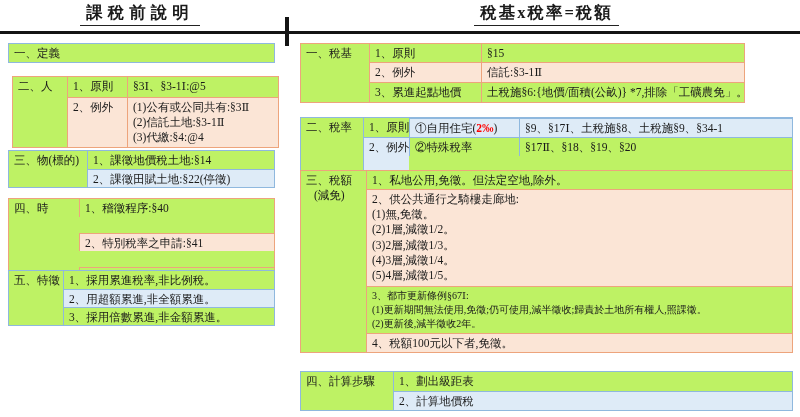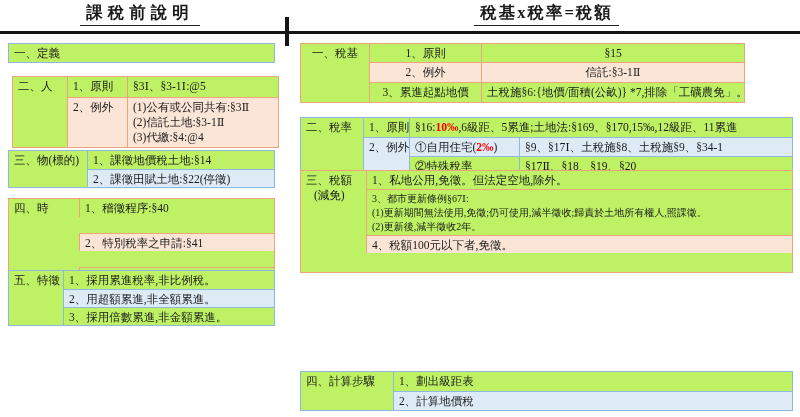--- a/index.html
+++ b/index.html
@@ -72,51 +72,56 @@
   <div class="cell bl bt">3、罰鍰:§54</div>
 </div>
 
 <div class="tbl blue" style="left:8px;top:270px;width:267px;grid-template-columns:54px 1fr;grid-template-rows:18px 18px 18px;">
   <div class="cell" style="grid-row:1/4">五、特徵</div>
   <div class="cell bl">1、採用累進稅率,非比例稅。</div>
   <div class="cell bl bt bfill">2、用超額累進,非全額累進。</div>
   <div class="cell bl bt">3、採用倍數累進,非金額累進。</div>
 </div>
 
-<div class="tbl orange" style="left:300px;top:43px;width:445px;grid-template-columns:68px 112px 1fr;grid-template-rows:18px 20px 20px;text-align:center;">
+<div class="tbl orange" style="left:300px;top:43px;width:445px;grid-template-columns:68px 112px 1fr;grid-template-rows:18px 20px 20px;">
   <div class="cell" style="grid-row:1/4">一、稅基</div>
   <div class="cell bl">1、原則</div>
   <div class="cell bl">§15</div>
   <div class="cell bl bt ofill">2、例外</div>
   <div class="cell bl bt ofill">信託:§3-1Ⅱ</div>
   <div class="cell bl bt">3、累進起點地價</div>
   <div class="cell bl bt">土稅施§6:{地價/面積(公畝)} *7,排除「工礦農免」。</div>
 </div>
 
 <div class="tbl blue" style="left:300px;top:117px;width:493px;grid-template-columns:62px 46px 110px 1fr;grid-template-rows:19px 19px 19px;">
   <div class="cell" style="grid-row:1/4">二、稅率</div>
   <div class="cell bl">1、原則</div>
-  <div class="cell bl" style="grid-column:3/5">
-    <span>§16:</span><span class="red">10‰</span><span>,6級距、5累進;土地法:§169、§170,15‰,12級距、11累進</span>
-  </div>
   <div class="cell bl bt bfill" style="grid-row:2/4">2、例外</div>
   <div class="cell bl bt bfill">
     <span>①自用住宅(</span><span class="red">2‰</span><span>)</span>
   </div>
   <div class="cell bl bt bfill">§9、§17Ⅰ、土稅施§8、土稅施§9、§34-1</div>
   <div class="cell bl bt">②特殊稅率</div>
   <div class="cell bl bt">§17Ⅱ、§18、§19、§20</div>
 </div>
 
 <div class="tbl orange" style="left:300px;top:170px;width:493px;grid-template-columns:65px 1fr;grid-template-rows:18px auto auto 19px;">
   <div class="cell" style="grid-row:1/5">
     <div>三、稅額</div>
     <div style="padding-left:8px">(減免)</div>
   </div>
   <div class="cell bl">1、私地公用,免徵。但法定空地,除外。</div>
+  <div class="cell bl bt ofill lh15" style="padding-bottom:3px">
+    <div>2、供公共通行之騎樓走廊地:</div>
+    <div>(1)無,免徵。</div>
+    <div>(2)1層,減徵1/2。</div>
+    <div>(3)2層,減徵1/3。</div>
+    <div>(4)3層,減徵1/4。</div>
+    <div>(5)4層,減徵1/5。</div>
+  </div>
   <div class="cell bl bt tight" style="padding-bottom:2px">
     <div>3、都市更新條例§67Ⅰ:</div>
     <div>(1)更新期間無法使用,免徵;仍可使用,減半徵收;歸責於土地所有權人,照課徵。</div>
     <div>(2)更新後,減半徵收2年。</div>
   </div>
   <div class="cell bl bt ofill">4、稅額100元以下者,免徵。</div>
 </div>
 
 <div class="tbl blue" style="left:300px;top:371px;width:493px;grid-template-columns:92px 1fr;grid-template-rows:19px 19px;">
   <div class="cell" style="grid-row:1/3">四、計算步驟</div>

